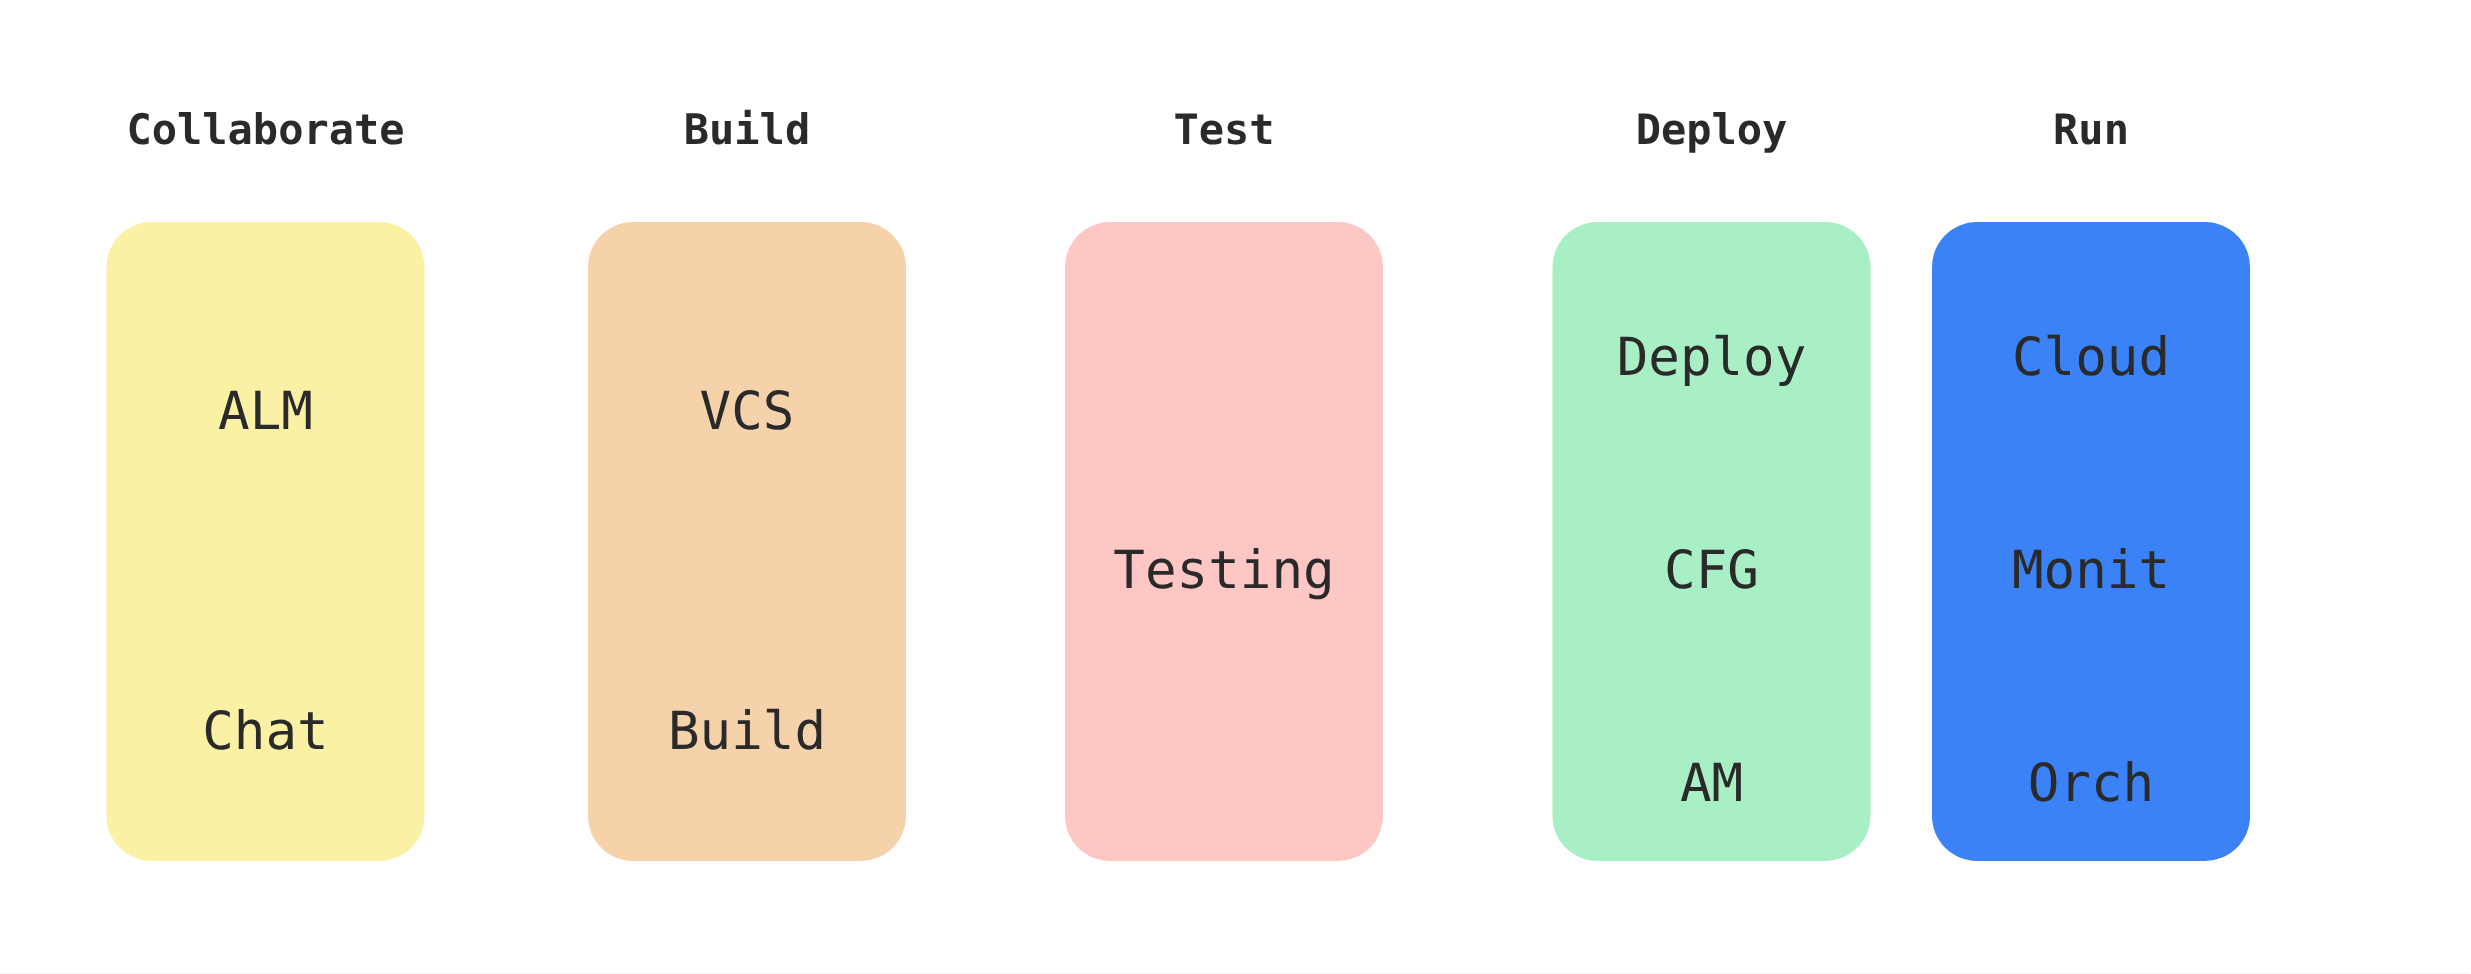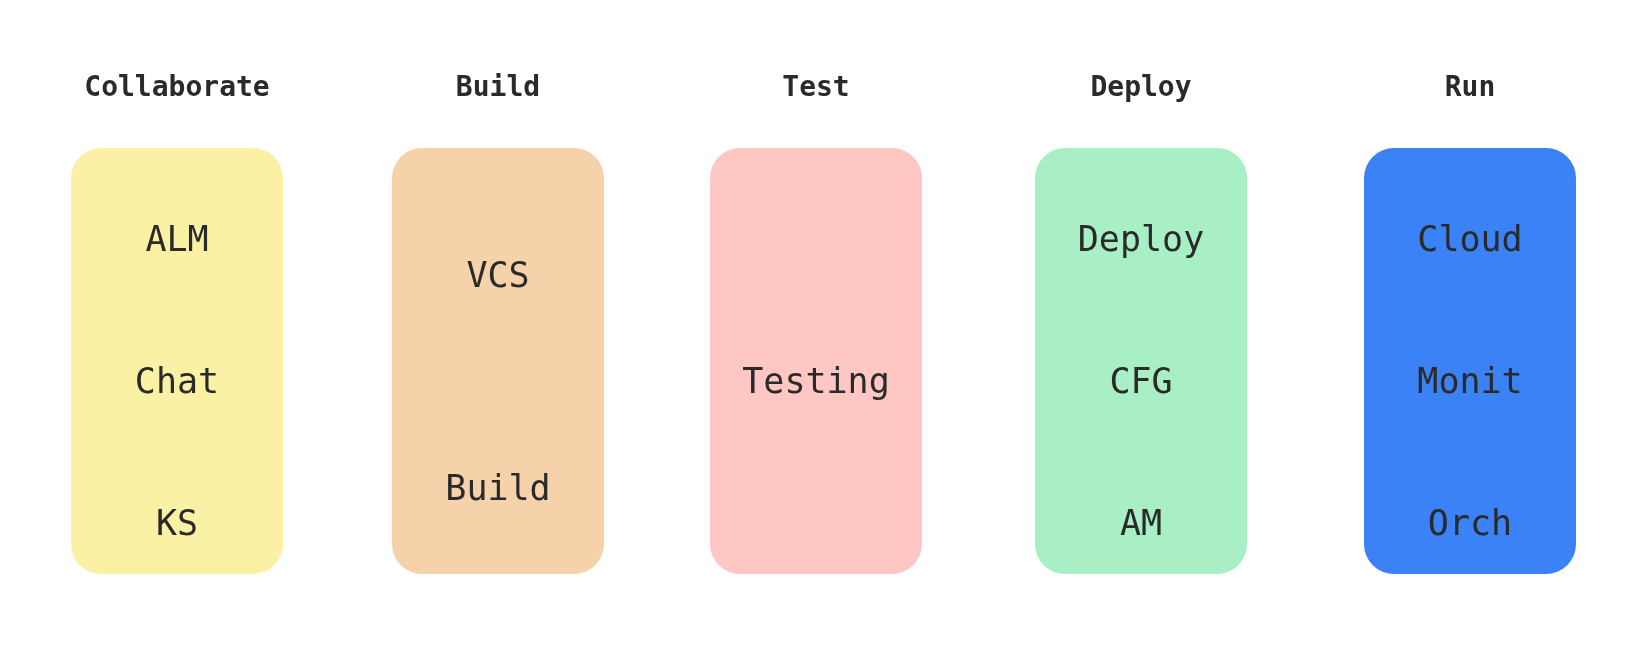--- a/index.html
+++ b/index.html
@@ -17,21 +17,21 @@
   
   .stage {
     position: absolute;
     top: 70px;
     width: 212px;
   }
   .stage:nth-of-type(1) { left: 71px;   }
   .stage:nth-of-type(2) { left: 392px;  }
   .stage:nth-of-type(3) { left: 710px;  }
   .stage:nth-of-type(4) { left: 1035px; }
-  .stage:nth-of-type(5) { left: 1364px; }
+  .stage:nth-of-type(5) { left: 1288px; }
 
   .stage-title {
     height: 34px;
     line-height: 34px;
     text-align: center;
     font-weight: bold;
     font-size: 28px;
     letter-spacing: 0px;
   }
 
@@ -87,21 +87,20 @@
 </head>
 <body style="background: rgb(255, 255, 255);">
 
 <div class="canvas" style="color: rgb(42, 42, 42);">
 
   <div class="stage">
     <div class="stage-title">Collaborate</div>
     <div class="stage-box" style="background-color: rgb(251, 241, 164);">
       <div class="stage-row">ALM</div>
       <div class="stage-row">Chat</div>
-      <div class="stage-row">KS</div>
     </div>
   </div>
 
   <div class="stage">
     <div class="stage-title">Build</div>
     <div class="stage-box" style="background-color: rgb(246, 210, 171);">
       <div class="stage-row">VCS</div>
       <div class="stage-row">Build</div>
     </div>
   </div>

